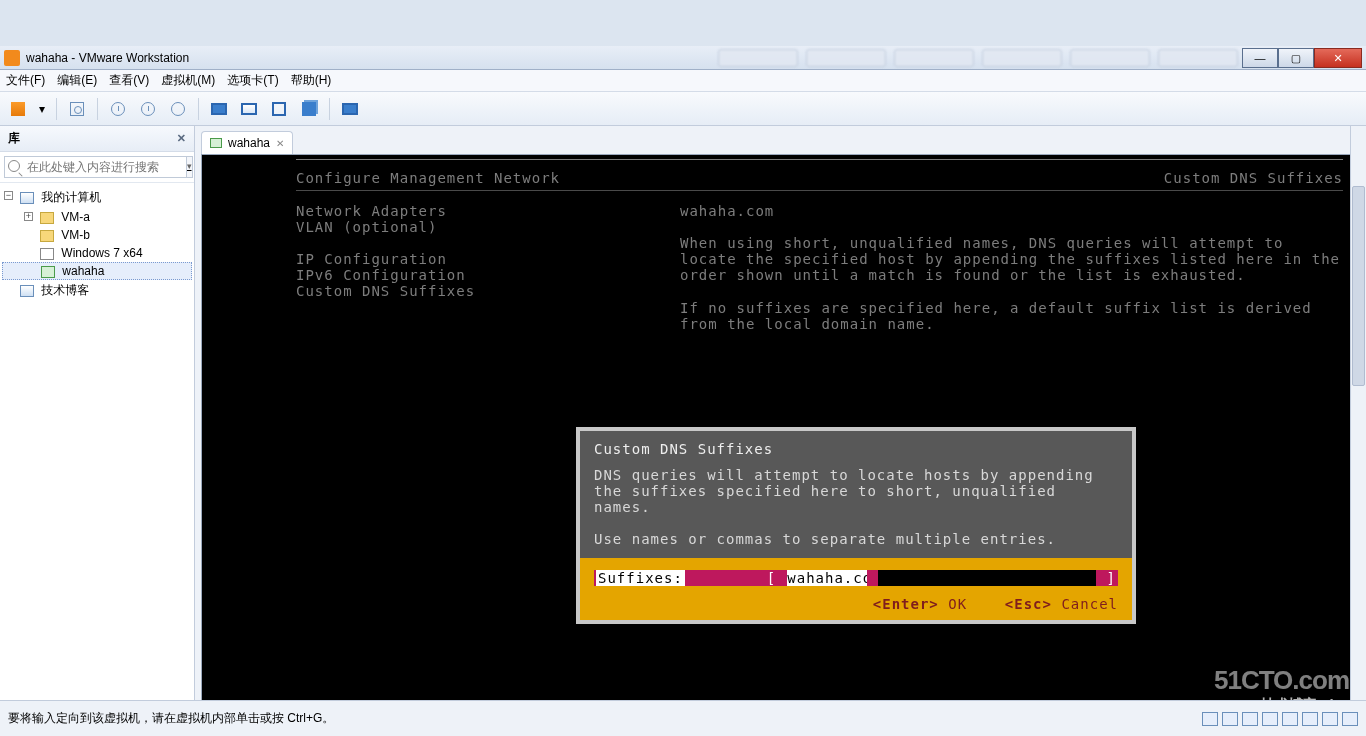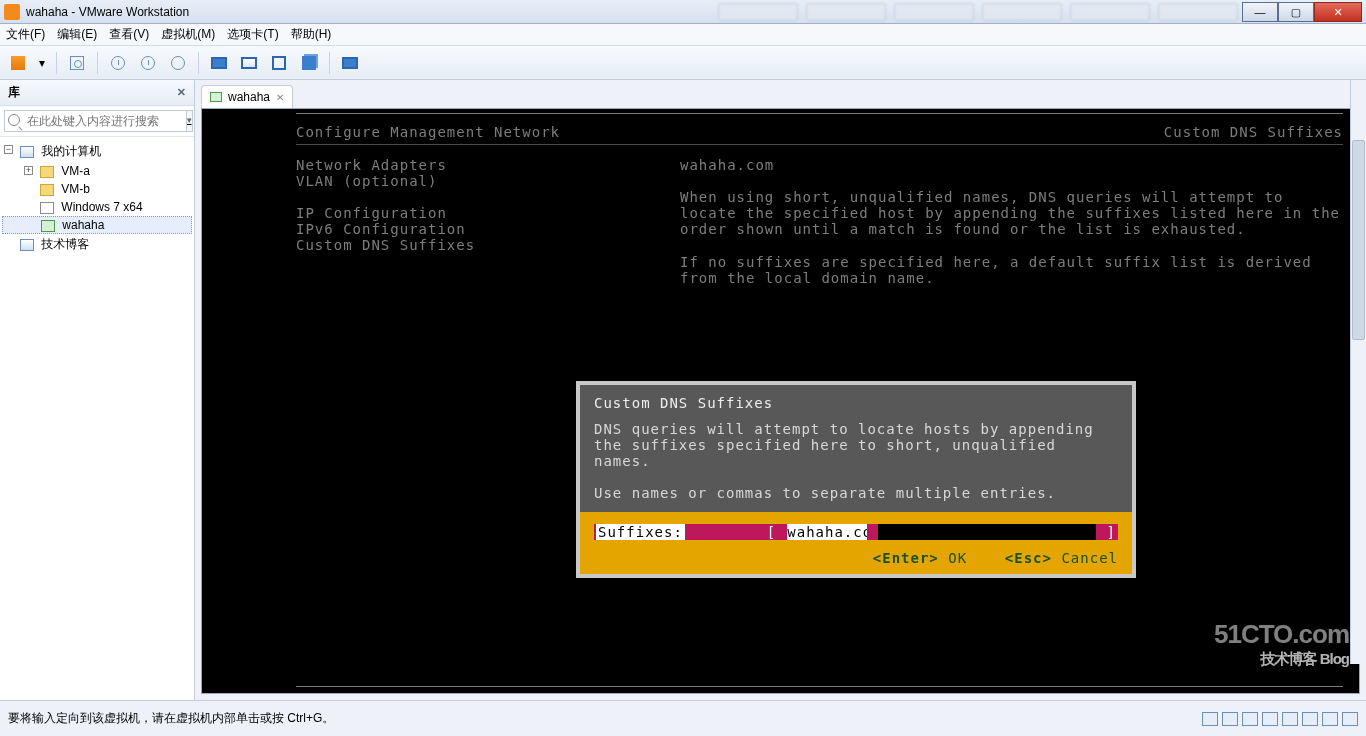--- a/index.html
+++ b/index.html
@@ -1,19 +1,19 @@
 <!DOCTYPE html>
 <html><head>
 <meta charset="utf-8">
 <style>
 * { box-sizing: border-box; margin: 0; padding: 0; }
 body { font-family: "Microsoft YaHei", Tahoma, Arial, sans-serif; font-size: 12px; background: #dce5f0; width: 1366px; height: 736px; overflow: hidden; position: relative; }
 
 
-.titlebar { height: 24px; background: linear-gradient(#e8eef7, #d6e1ef); border-bottom: 1px solid #a0b0c8; display: flex; align-items: center; padding: 0 4px; }
+.titlebar { height: 24px; background: linear-gradient(#e8eef7, #d6e1ef); border-bottom: 1px solid #a0b0c8; display: flex; align-items: center; padding: 0 4px; margin-top: 46px; }
 .titlebar .appicon { width: 16px; height: 16px; background: #f28a1c; border-radius: 2px; margin-right: 6px; display:inline-block; }
 .titlebar .title { flex: 0 0 auto; color: #000; }
 .titlebar .spacer { flex: 1; }
 .titlebar .tablike { display:inline-block; background:#e2e8f2; border:1px solid #b8c4d6; border-radius:3px; height:18px; width:80px; margin:0 4px; filter:blur(1px); opacity:.8; }
 .winbtns { display: flex; gap:0; }
 .winbtn { width: 36px; height: 20px; text-align: center; line-height: 18px; border: 1px solid #5a6f8e; background: linear-gradient(#f0f4fa,#cdd8e8); font-size:11px; }
 .winbtn.close { background: linear-gradient(#e46a5a,#c53020); color: #fff; width:48px; border-color:#8a2a20; }
 
 
 .menubar { height: 22px; background: #f6f8fc; display: flex; align-items: center; padding: 0 6px; gap: 12px; border-bottom: 1px solid #d4dce8; }
@@ -77,21 +77,21 @@
 
 .dialog { position:absolute; left:290px; top:268px; width:560px; background:#000; border:4px solid #c8c8c8; font-family:"Lucida Console",monospace; font-size:14px; letter-spacing:1px; }
 .dialog .dtop{background:#585858; color:#d8d8d8; padding:10px 14px}
 .dialog .dtop .ttl{color:#eee;font-weight:normal;margin-bottom:10px}
 .dialog .dbody{background:#e4a500; color:#000; padding:12px 14px 8px}
 .dialog .fld{display:flex;align-items:flex-start;gap:11px;background:#be185d;color:#fff;padding:0 2px}
 .dialog .fld .lbl{background:#fff;color:#000;padding:0 2px}
 .dialog .fld .br{color:#fff}
 .dialog .fld .inp{background:#fff;color:#000;border:none;font-family:inherit;font-size:14px;letter-spacing:1px;padding:0;width:80px}
 .dialog .fld .blk{flex:1;height:16px;background:#000}
-.dialog .acts{text-align:right;margin-top:10px;color:#14532d}
+.dialog .acts{text-align:right;margin-top:10px;color:#7f1d1d}
 .dialog .acts .hk{font-weight:bold}
 
 .scrollbar{position:absolute;right:0;top:0;bottom:36px;width:16px;background:#eef2f8;border-left:1px solid #c2ccdc}
 .scrollbar .thumb{position:absolute;left:1px;right:1px;top:60px;height:200px;background:#cfd8e6;border:1px solid #b0bcd0;border-radius:2px}
 
 .statusbar { position:absolute; left:0; right:0; bottom:0; height:36px; background:#eef2f8; border-top:1px solid #c2ccdc; display:flex; align-items:center; padding:0 8px; justify-content:space-between;}
 .statusbar .sic{display:flex;gap:4px}
 .statusbar .sic span{width:16px;height:14px;border:1px solid #6a8fba;background:#e6eefb;display:inline-block}
 
 .watermark{position:absolute;right:10px;bottom:24px;font-family:Arial;font-size:26px;color:rgba(255,255,255,.5);font-weight:bold;text-shadow:1px 1px 2px rgba(0,0,0,.5);letter-spacing:-1px;pointer-events:none}

